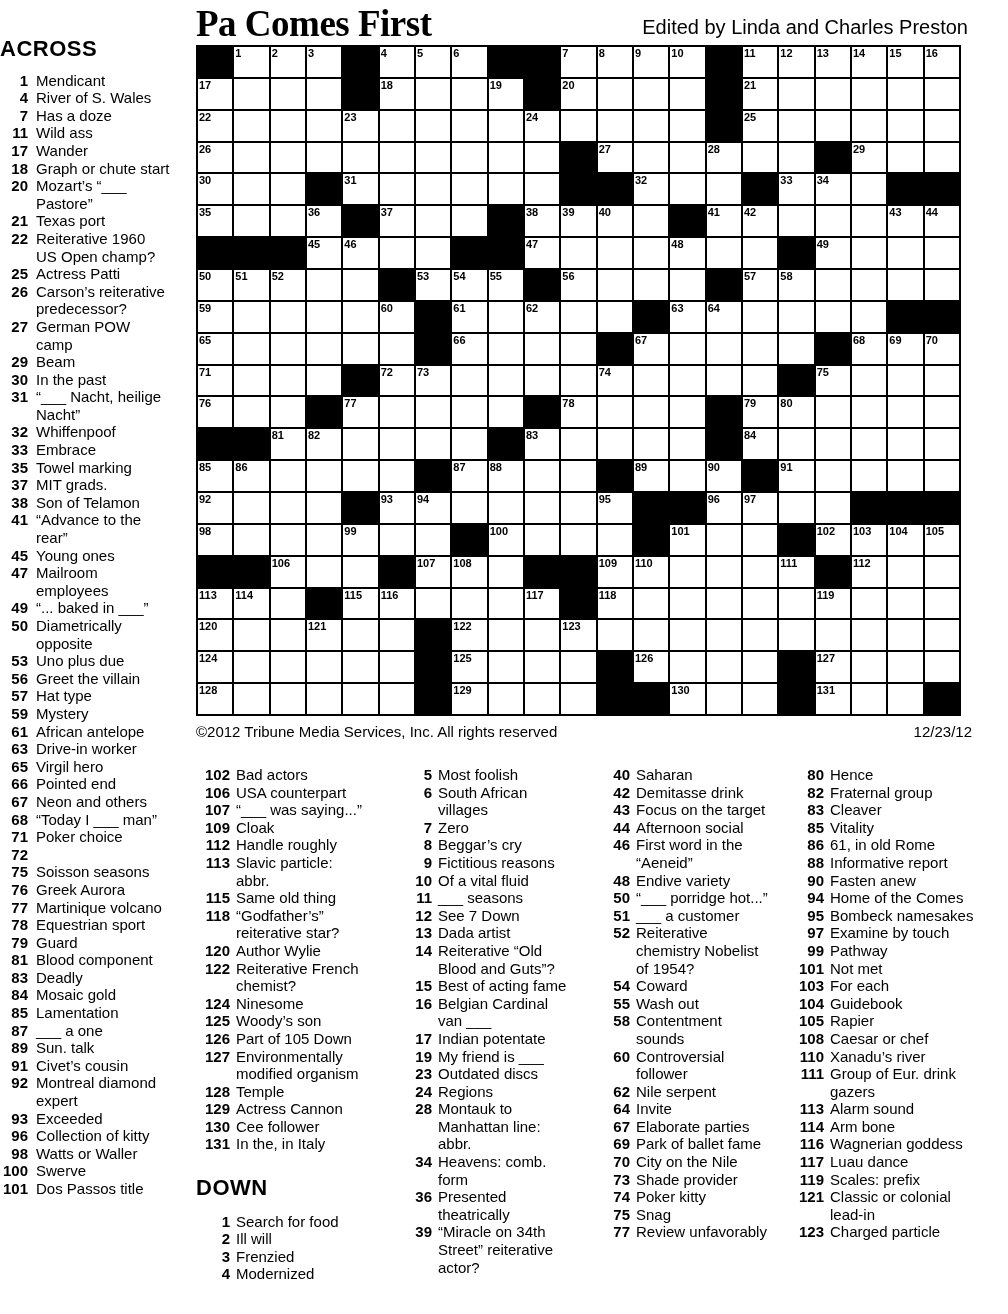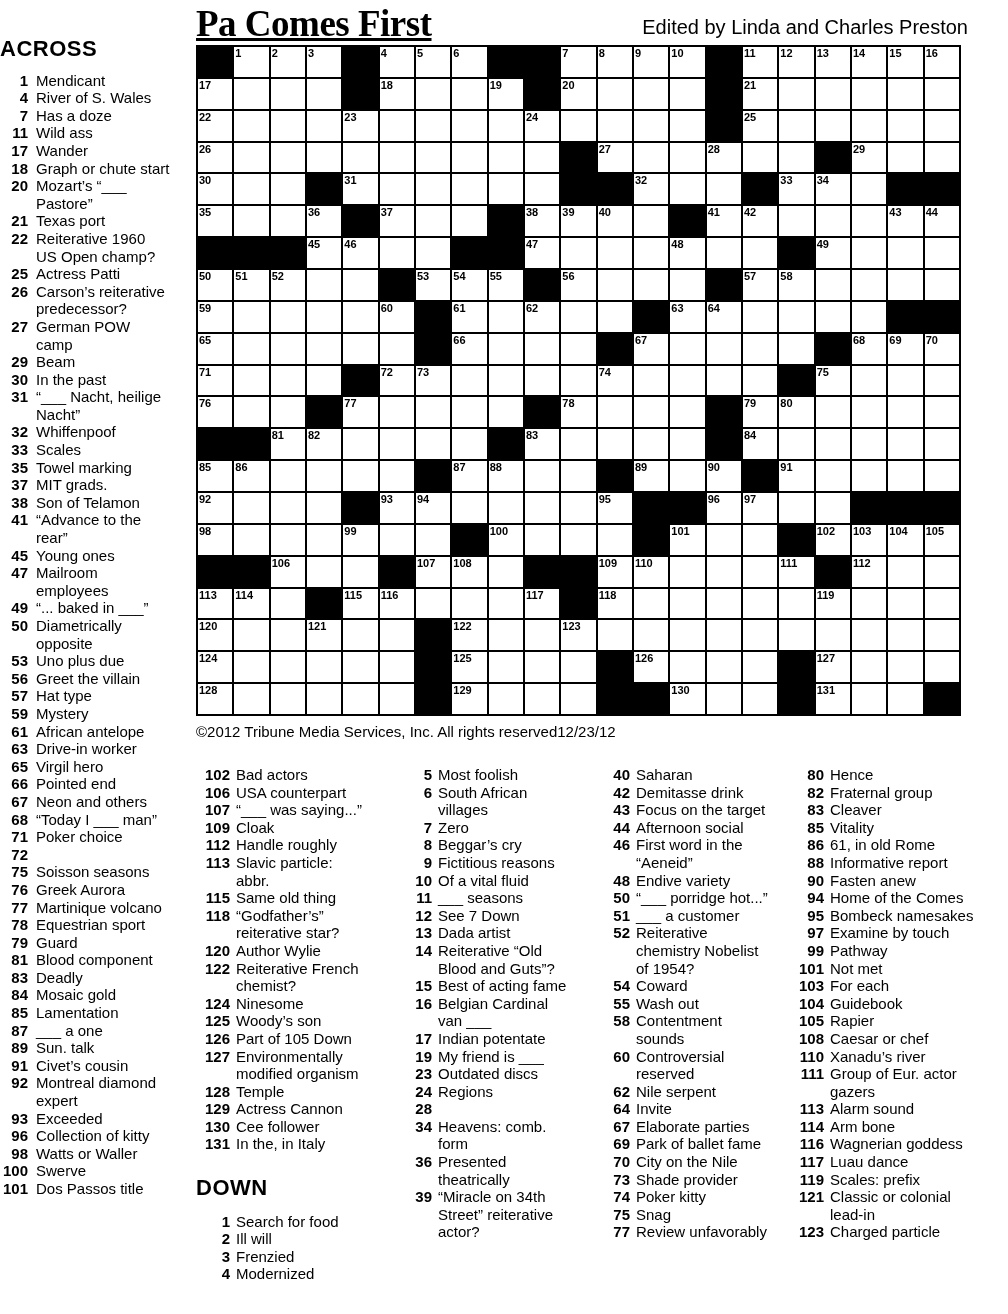--- a/index.html
+++ b/index.html
@@ -1,33 +1,33 @@
 <!DOCTYPE html>
 <html><head>
 <meta charset="utf-8">
 <style>
   html,body{margin:0;padding:0;background:#fff;}
   #page{position:relative;width:1008px;height:1314px;background:#fff;overflow:hidden;
         font-family:"Liberation Sans","DejaVu Sans",sans-serif;color:#000;}
 
   .title{position:absolute;left:196px;top:2px;font-family:"Liberation Serif","DejaVu Serif",serif;
-         font-weight:bold;font-size:37px;letter-spacing:-0.5px;text-decoration:underline;}
+         font-weight:bold;font-size:37px;letter-spacing:-0.5px;}
   .byline{position:absolute;right:40px;top:16px;font-size:20px;}
 
   
   #grid{position:absolute;left:196px;top:45px;width:765px;height:671px;
         background:#000;border:2px solid #000;box-sizing:border-box;
         display:grid;grid-template-columns:repeat(21,1fr);grid-template-rows:repeat(21,1fr);gap:2px;}
   .cell{background:#fff;position:relative;}
   .cell.black{background:#000;}
   .cellnum{position:absolute;top:0;left:1px;font-size:11px;font-weight:bold;line-height:12px;}
 
   
   .footer{position:absolute;left:196px;top:723px;width:776px;display:flex;
-          justify-content:flex-start;font-size:15px;}
+          justify-content:space-between;font-size:15px;}
 
   
   .cluecol{position:absolute;font-size:15px;line-height:17.6px;}
   #left-col{left:0;top:40px;width:170px;}
   #bcol1{left:196px;top:766px;width:172px;}
   #bcol2{left:398px;top:766px;width:174px;}
   #bcol3{left:596px;top:766px;width:174px;}
   #bcol4{left:790px;top:766px;width:188px;}
   .heading{font-size:22px;font-weight:bold;letter-spacing:0.5px;margin:0 0 14px 0;}
   .heading.down{margin:26px 0 16px 0;}
@@ -817,21 +817,21 @@
         <div class="clue">
           <span class="cnum">31</span>
           <span class="ctxt">“___ Nacht, heilige Nacht”</span>
         </div>
         <div class="clue">
           <span class="cnum">32</span>
           <span class="ctxt">Whiffenpoof</span>
         </div>
         <div class="clue">
           <span class="cnum">33</span>
-          <span class="ctxt">Scales</span>
+          <span class="ctxt">Embrace</span>
         </div>
         <div class="clue">
           <span class="cnum">35</span>
           <span class="ctxt">Towel marking</span>
         </div>
         <div class="clue">
           <span class="cnum">37</span>
           <span class="ctxt">MIT grads.</span>
         </div>
         <div class="clue">
@@ -1131,20 +1131,21 @@
       <div class="clue">
         <span class="cnum">23</span>
         <span class="ctxt">Outdated discs</span>
       </div>
       <div class="clue">
         <span class="cnum">24</span>
         <span class="ctxt">Regions</span>
       </div>
       <div class="clue">
         <span class="cnum">28</span>
+        <span class="ctxt">Montauk to Manhattan line: abbr.</span>
       </div>
       <div class="clue">
         <span class="cnum">34</span>
         <span class="ctxt">Heavens: comb. form</span>
       </div>
       <div class="clue">
         <span class="cnum">36</span>
         <span class="ctxt">Presented theatrically</span>
       </div>
       <div class="clue">
@@ -1196,21 +1197,21 @@
       <div class="clue">
         <span class="cnum">55</span>
         <span class="ctxt">Wash out</span>
       </div>
       <div class="clue">
         <span class="cnum">58</span>
         <span class="ctxt">Contentment sounds</span>
       </div>
       <div class="clue">
         <span class="cnum">60</span>
-        <span class="ctxt">Controversial reserved</span>
+        <span class="ctxt">Controversial follower</span>
       </div>
       <div class="clue">
         <span class="cnum">62</span>
         <span class="ctxt">Nile serpent</span>
       </div>
       <div class="clue">
         <span class="cnum">64</span>
         <span class="ctxt">Invite</span>
       </div>
       <div class="clue">
@@ -1306,21 +1307,21 @@
       <div class="clue">
         <span class="cnum">108</span>
         <span class="ctxt">Caesar or chef</span>
       </div>
       <div class="clue">
         <span class="cnum">110</span>
         <span class="ctxt">Xanadu’s river</span>
       </div>
       <div class="clue">
         <span class="cnum">111</span>
-        <span class="ctxt">Group of Eur. actor gazers</span>
+        <span class="ctxt">Group of Eur. drink gazers</span>
       </div>
       <div class="clue">
         <span class="cnum">113</span>
         <span class="ctxt">Alarm sound</span>
       </div>
       <div class="clue">
         <span class="cnum">114</span>
         <span class="ctxt">Arm bone</span>
       </div>
       <div class="clue">

